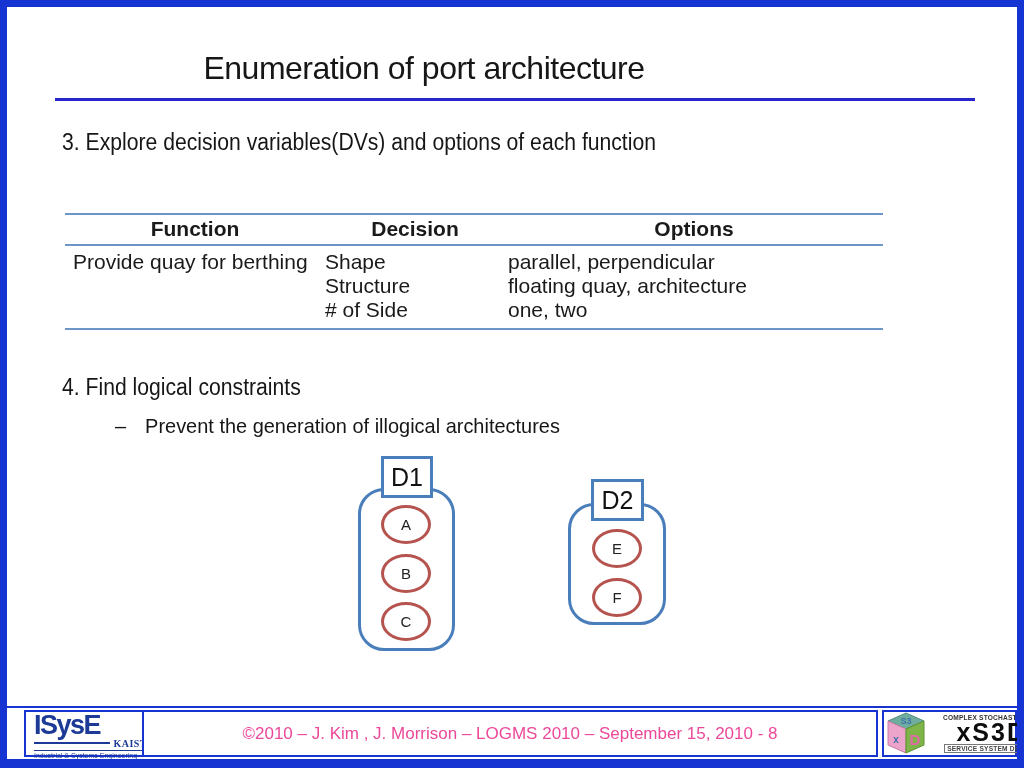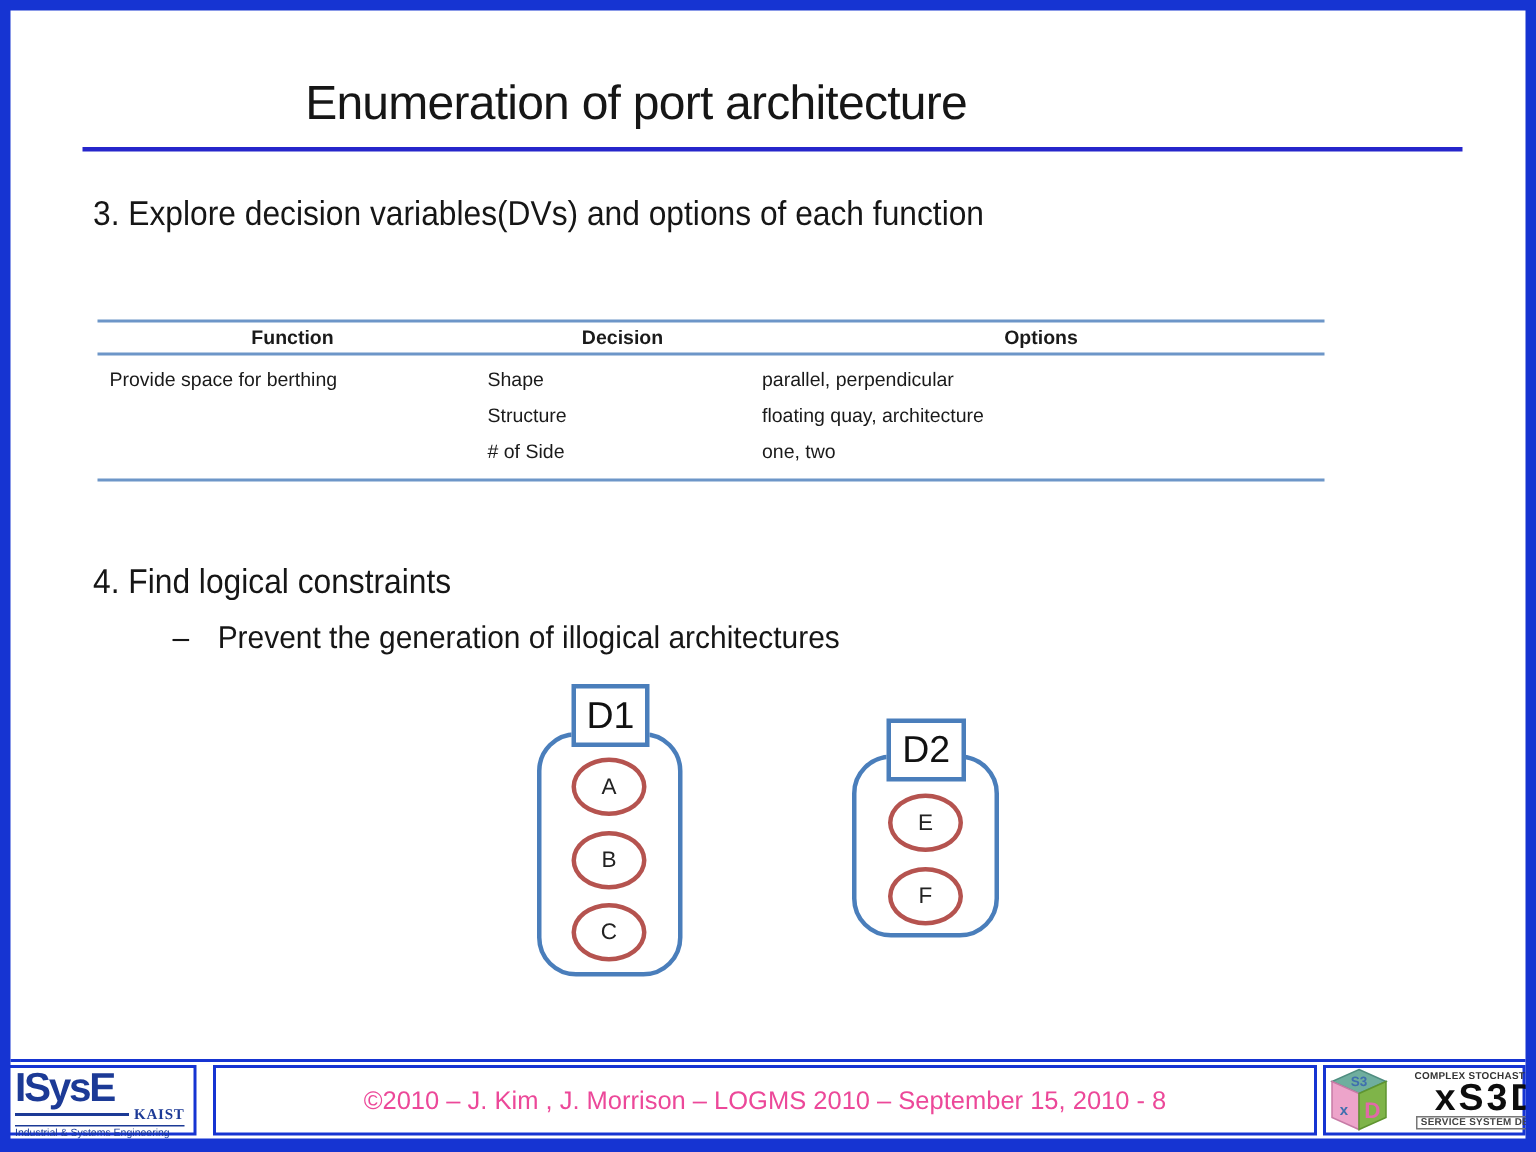--- a/index.html
+++ b/index.html
@@ -10,21 +10,21 @@
   .title{position:absolute;top:50px;left:0;width:848px;text-align:center;font-size:32px;letter-spacing:-0.5px;color:#161616;}
   .title-rule{position:absolute;top:98px;left:55px;width:920px;height:3px;background:#2626cb;}
 
   .h-step{position:absolute;left:62px;font-size:23px;color:#161616;transform:scaleX(0.92);transform-origin:0 50%;white-space:nowrap;}
   .h-step3{top:129px;}
   .h-step4{top:374px;}
   .bullet-line{position:absolute;left:115px;top:414px;font-size:21px;color:#161616;white-space:nowrap;transform:scaleX(0.95);transform-origin:0 50%;}
   .bullet-line .dash{margin-right:20px;}
 
   
-  .tbl{position:absolute;left:65px;top:213px;width:818px;font-size:13px;}
+  .tbl{position:absolute;left:65px;top:213px;width:818px;font-size:21px;}
   .tbl .rule{height:2px;background:#6d96c8;}
   .tbl .hdr{display:flex;font-weight:bold;padding:2px 0 3px 0;}
   .tbl .hdr .c1{width:260px;text-align:center;}
   .tbl .hdr .c2{width:180px;text-align:center;}
   .tbl .hdr .c3{width:378px;text-align:center;}
   .tbl .bodyrow{display:flex;padding:4px 0 6px 0;}
   .tbl .bodyrow .c1{width:252px;padding-left:8px;}
   .tbl .bodyrow .c2{width:183px;}
   .tbl .bodyrow .c3{width:375px;}
   .tbl .cellline{line-height:24px;}
@@ -39,21 +39,21 @@
   .opt{position:absolute;box-sizing:border-box;width:50px;height:39px;border:3px solid #b5534f;border-radius:50%;background:#fff;z-index:2;display:flex;align-items:center;justify-content:center;font-size:15px;color:#222;}
   .opt.a{left:381px;top:505px;}
   .opt.b{left:381px;top:554px;}
   .opt.c{left:381px;top:602px;}
   .opt.e{left:592px;top:529px;}
   .opt.f{left:592px;top:578px;}
 
   
   .f-topline{position:absolute;left:7px;top:706px;width:1010px;height:2px;background:#1634d2;}
   .f-box{position:absolute;top:710px;height:47px;box-sizing:border-box;border:2px solid #1634d2;background:#fff;}
-  .f-left{left:0;width:131px;padding:1px 6px 0 8px;}
+  .f-left{left:24px;width:131px;padding:1px 6px 0 8px;}
   .f-center{left:142px;width:736px;display:flex;align-items:center;justify-content:center;}
   .f-right{left:882px;width:135px;display:flex;align-items:center;padding:1px 2px;}
   .f-credit{font-size:17px;color:#ec4899;white-space:nowrap;}
 
   .isyse-name{font-size:27px;font-weight:bold;color:#1c3a96;line-height:0.95;letter-spacing:-1.5px;}
   .isyse-kaist-row{display:flex;align-items:center;margin-top:-1px;}
   .isyse-kaist-row .rule{flex:1;height:2px;background:#1c3a96;margin-right:3px;}
   .isyse-kaist{font-size:10px;font-weight:bold;color:#1c3a96;letter-spacing:0.5px;font-family:Liberation Serif, serif;}
   .isyse-sub{font-size:7px;color:#1c3a96;white-space:nowrap;border-top:1px solid #1c3a96;margin-top:1px;padding-top:1px;}
 
@@ -77,21 +77,21 @@
 
   <div class="tbl">
     <div class="rule"></div>
     <div class="hdr">
       <div class="c1">Function</div>
       <div class="c2">Decision</div>
       <div class="c3">Options</div>
     </div>
     <div class="rule"></div>
     <div class="bodyrow">
-      <div class="c1 cellline">Provide space for berthing</div>
+      <div class="c1 cellline">Provide quay for berthing</div>
       <div class="c2">
         <div class="cellline">Shape</div>
         <div class="cellline">Structure</div>
         <div class="cellline"># of Side</div>
       </div>
       <div class="c3">
         <div class="cellline">parallel, perpendicular</div>
         <div class="cellline">floating quay, architecture</div>
         <div class="cellline">one, two</div>
       </div>

